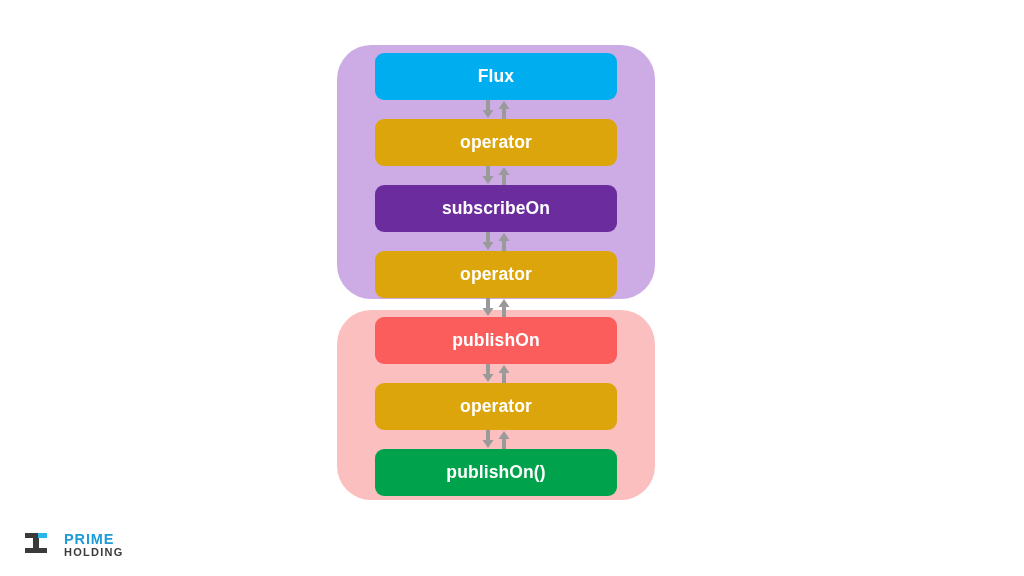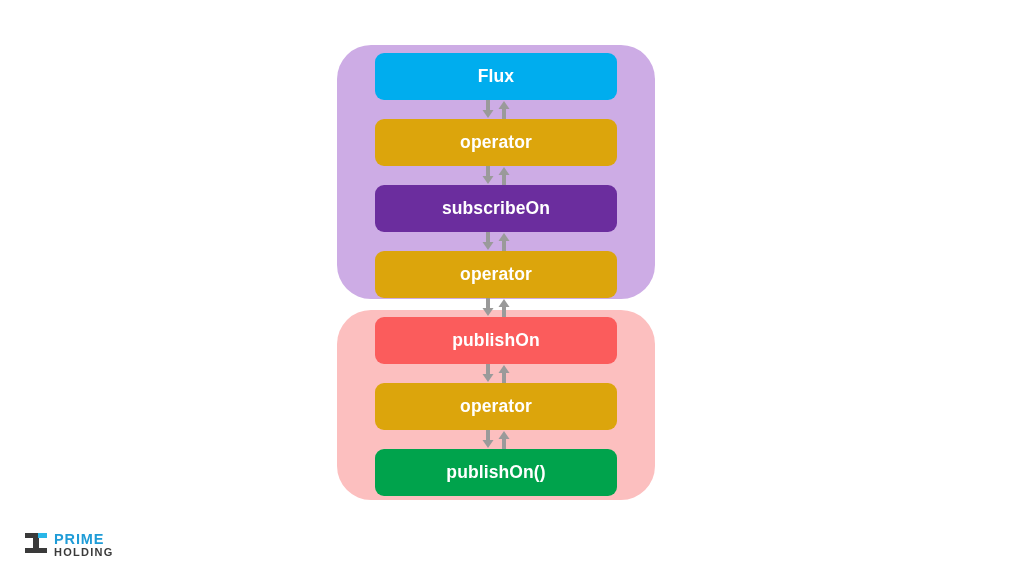--- a/index.html
+++ b/index.html
@@ -90,21 +90,21 @@
 
   .arrow-pair svg { display: block; }
 
   
   #logo {
     position: absolute;
     left: 24px;
     top: 531px;
     display: flex;
     align-items: center;
-    gap: 6px;
+    gap: 16px;
   }
   #logo .mark { display: block; }
   #logo .wordmark {
     display: flex;
     flex-direction: column;
     line-height: 1;
   }
   #logo .prime {
     font-size: 14.5px;
     font-weight: bold;

